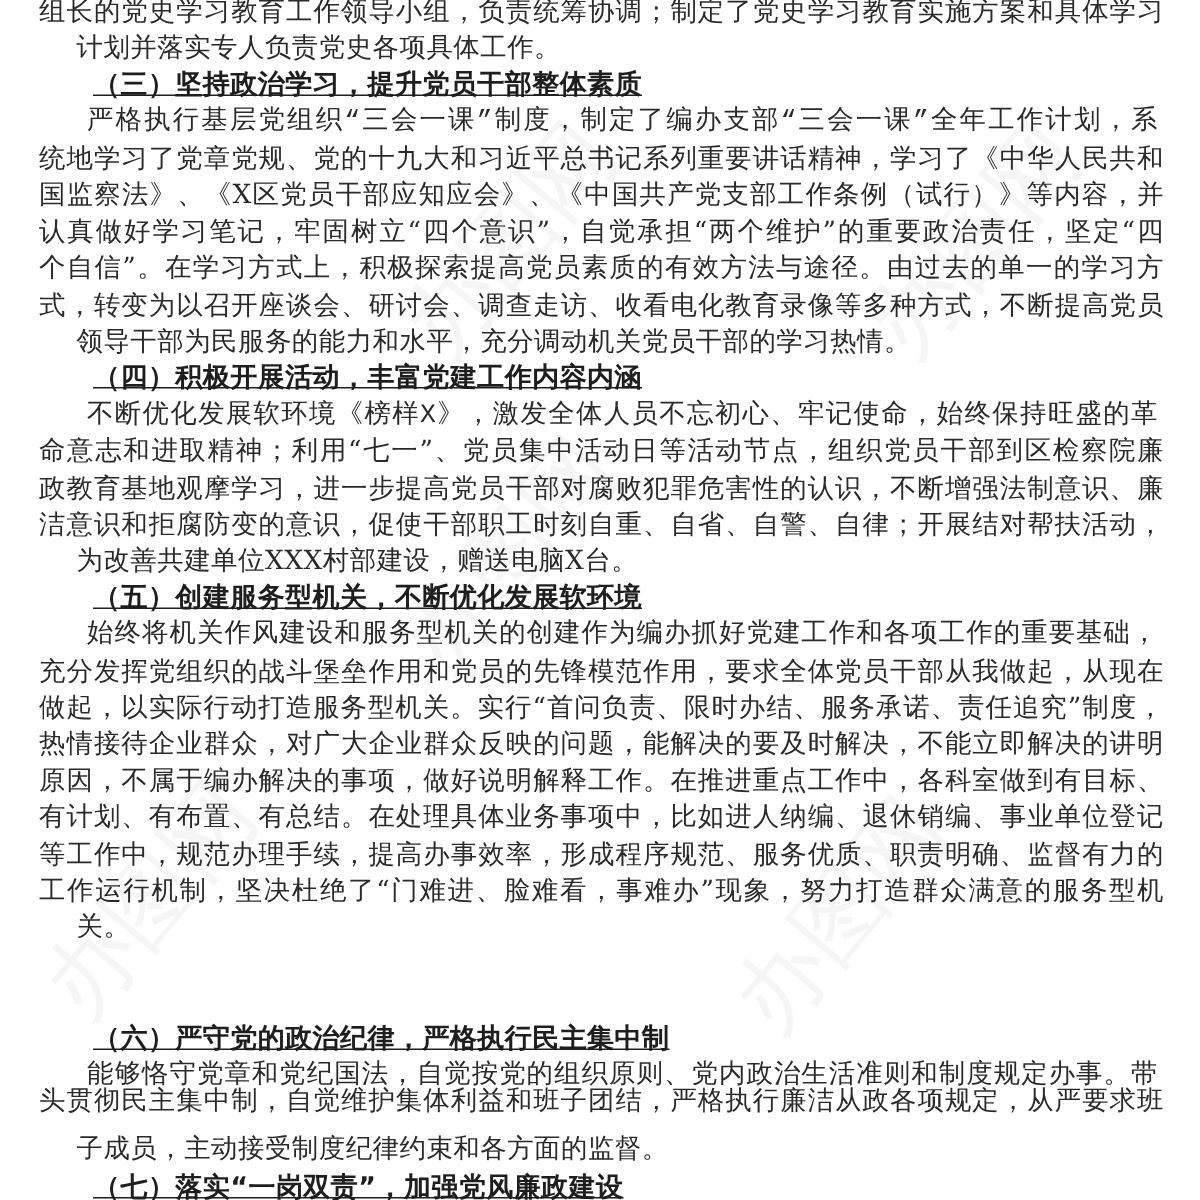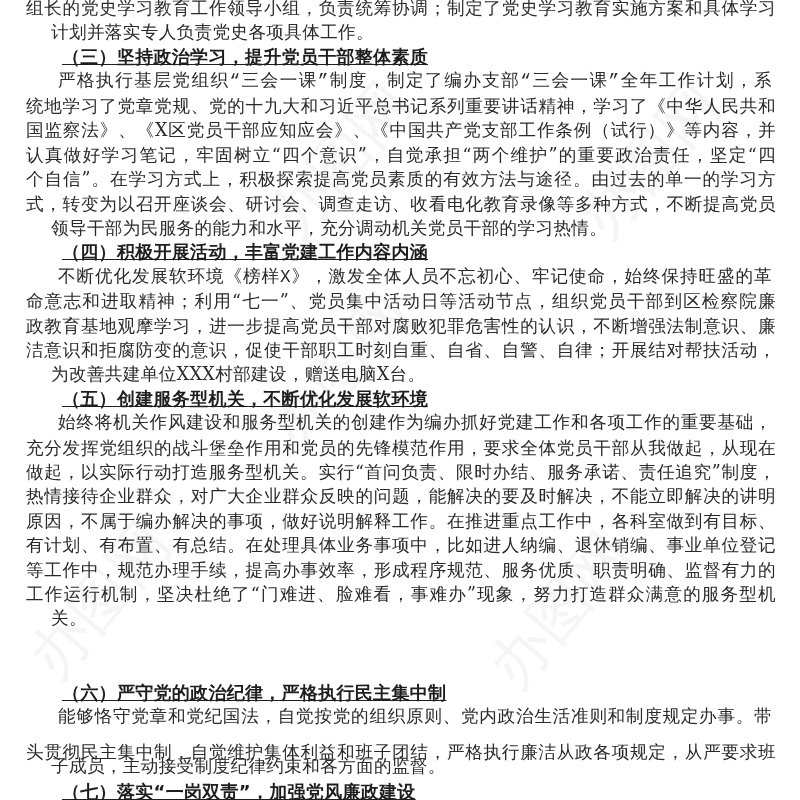--- a/index.html
+++ b/index.html
@@ -67,17 +67,17 @@
   <div class="line" style="top:460px">做起，以实际行动打造服务型机关。实行“首问负责、限时办结、服务承诺、责任追究”制度，</div>
   <div class="line" style="top:484px">热情接待企业群众，对广大企业群众反映的问题，能解决的要及时解决，不能立即解决的讲明</div>
   <div class="line" style="top:533px">有计划、有布置、有总结。在处理具体业务事项中，比如进人纳编、退休销编、事业单位登记</div>
   <div class="line" style="top:509px">原因，不属于编办解决的事项，做好说明解释工作。在推进重点工作中，各科室做到有目标、</div>
   <div class="line" style="top:558px">等工作中，规范办理手续，提高办事效率，形成程序规范、服务优质、职责明确、监督有力的</div>
   <div class="line" style="top:582px">工作运行机制，坚决杜绝了“门难进、脸难看，事难办”现象，努力打造群众满意的服务型机</div>
   <div class="line last" style="top:606px">关。</div>
 
   <div class="heading" style="top:681px">（六）严守党的政治纪律，严格执行民主集中制</div>
   <div class="line indent" style="top:705px">能够恪守党章和党纪国法，自觉按党的组织原则、党内政治生活准则和制度规定办事。带</div>
-  <div class="line" style="top:740px">头贯彻民主集中制，自觉维护集体利益和班子团结，严格执行廉洁从政各项规定，从严要求班</div>
+  <div class="line" style="top:722px">头贯彻民主集中制，自觉维护集体利益和班子团结，严格执行廉洁从政各项规定，从严要求班</div>
   <div class="line last" style="top:754px">子成员，主动接受制度纪律约束和各方面的监督。</div>
 
   <div class="heading" style="top:780px">（七）落实“一岗双责”，加强党风廉政建设</div>
 </div>
 
 </body></html>

